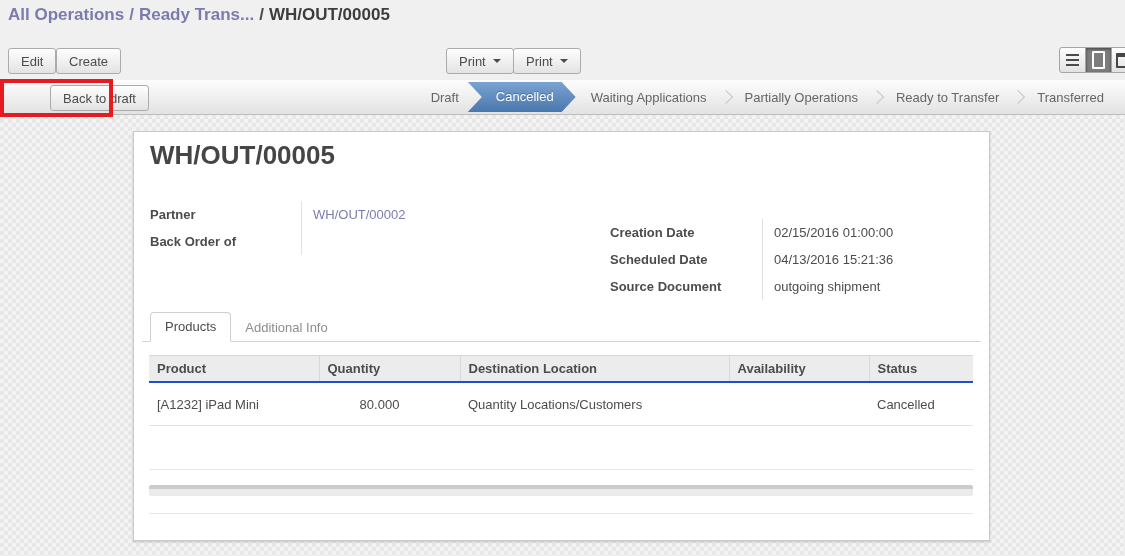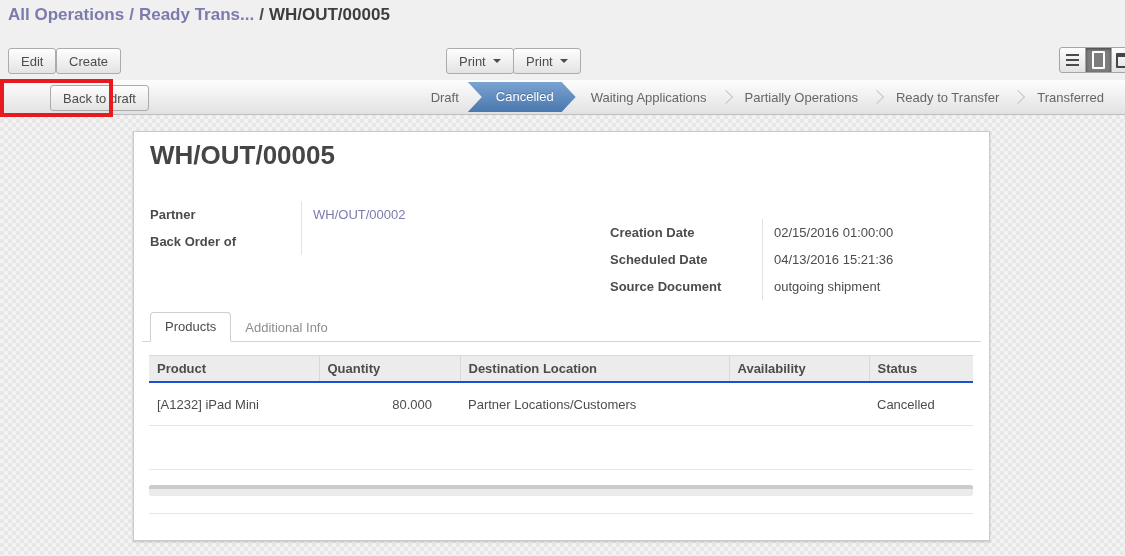--- a/index.html
+++ b/index.html
@@ -70,21 +70,21 @@
   .tab.active{background:#fff;border:1px solid #cfcfcf;border-bottom:1px solid #fff;
               border-radius:4px 4px 0 0;color:#4c4c4c;}
 
   .ptable{position:absolute;left:15px;top:223px;width:824px;border-collapse:collapse;table-layout:fixed;
           font-size:13px;color:#4c4c4c;}
   .ptable th{background:#ececec;font-weight:bold;text-align:left;height:25px;padding:0 8px;
              border-top:1px solid #d8d8d8;border-bottom:2px solid #1d4ed8;border-right:1px solid #d8d8d8;
              overflow:hidden;white-space:nowrap;}
   .ptable th:last-child{border-right:none;}
   .ptable td{height:26px;padding:8px 8px;border-bottom:1px solid #e3e3e3;overflow:hidden;white-space:nowrap;}
-  .ptable .num{text-align:right;padding-right:28px;}
+  .ptable .num{text-align:center;padding-right:28px;}
   .ptable tr.empty td{height:27px;border-bottom:1px solid #e8e8e8;}
 
   .hscroll{position:absolute;left:15px;top:353px;width:824px;height:11px;border-radius:2px;
            background:linear-gradient(#cbcbcb 0 4px,#ebebeb 4px 100%);cursor:pointer;}
 </style>
 </head>
 <body>
 
 <div class="page">
 
@@ -182,21 +182,21 @@
             <th>Quantity</th>
             <th>Destination Location</th>
             <th>Availability</th>
             <th>Status</th>
           </tr>
         </thead>
         <tbody>
           <tr>
             <td>[A1232] iPad Mini</td>
             <td class="num">80.000</td>
-            <td>Partner Locations/Customers</td>
+            <td>Quantity Locations/Customers</td>
             <td></td>
             <td>Cancelled</td>
           </tr>
           <tr class="empty">
               <td colspan="5"></td>
             </tr>
           <tr class="empty">
               <td colspan="5"></td>
             </tr>
         </tbody>

